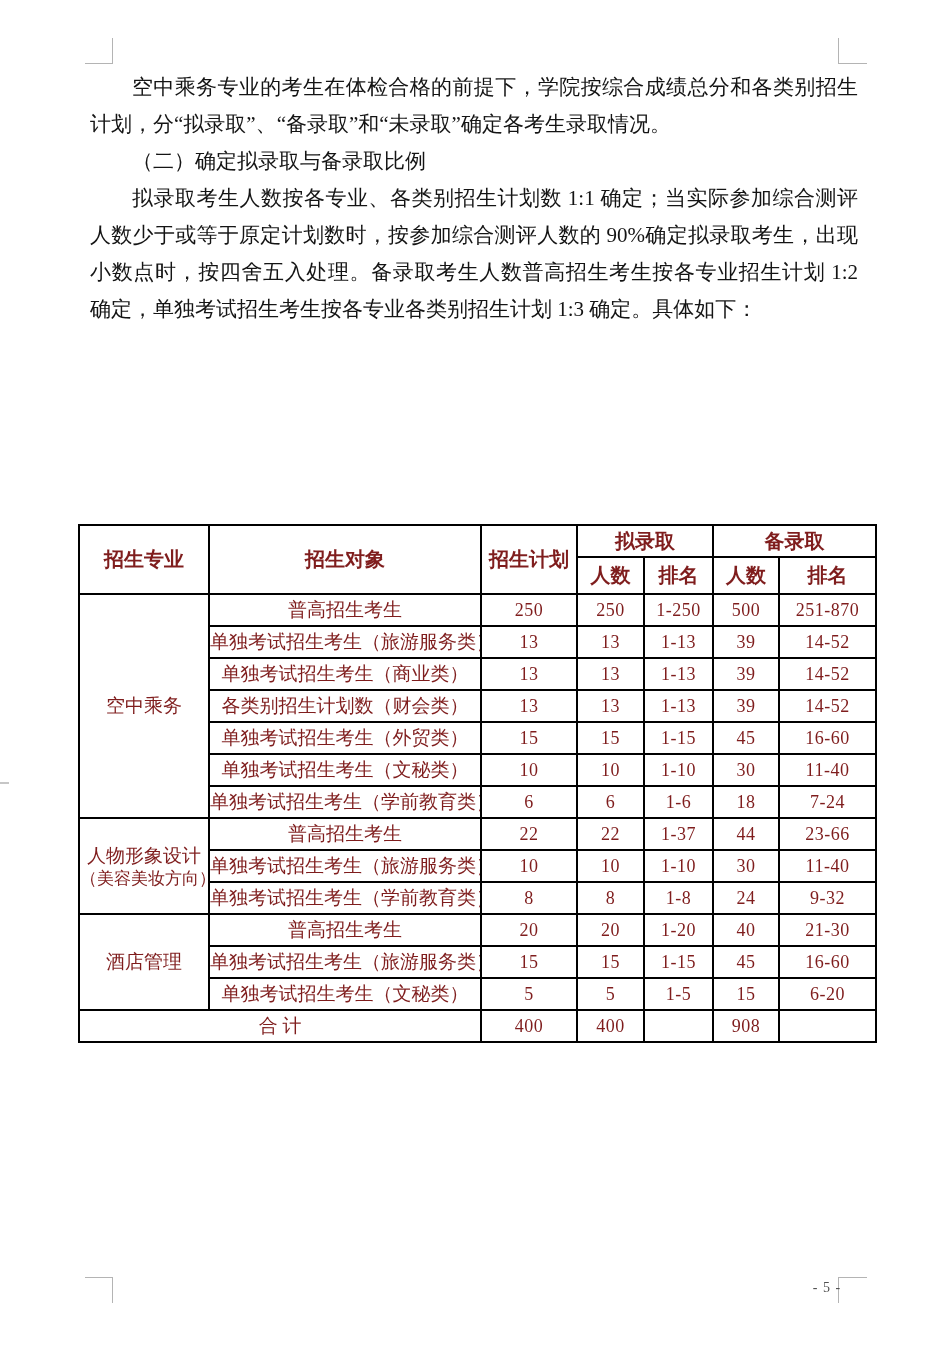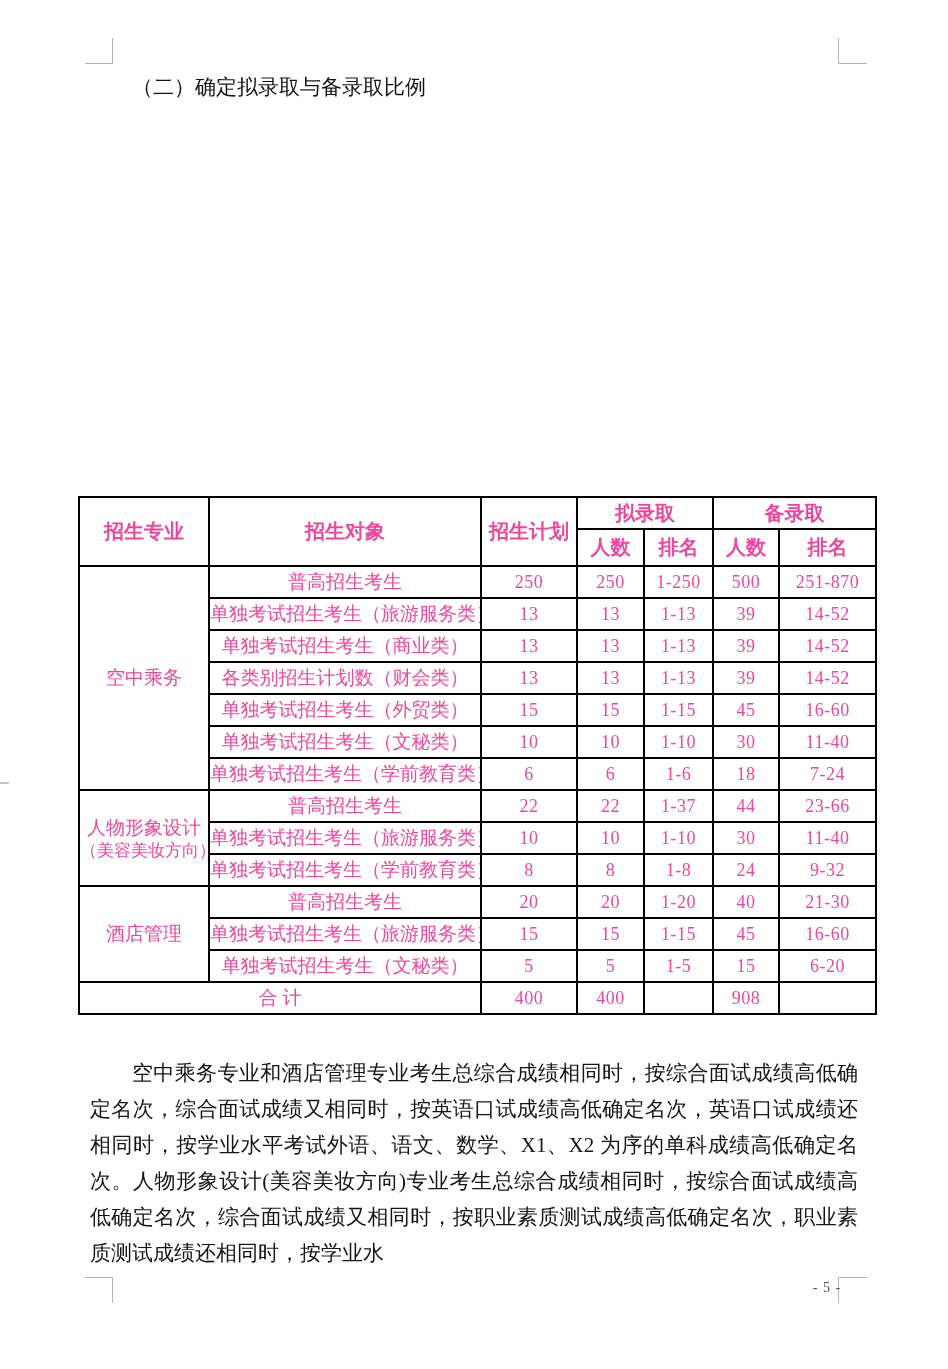--- a/index.html
+++ b/index.html
@@ -13,23 +13,23 @@
   .crop.tr{left:838px;top:38px;width:28px;height:25px;border-left:1px solid #b4b4b4;border-bottom:1px solid #b4b4b4;}
   .crop.bl{left:85px;top:1277px;width:27px;height:25px;border-right:1px solid #b4b4b4;border-top:1px solid #b4b4b4;}
   .crop.br{left:838px;top:1277px;width:28px;height:25px;border-left:1px solid #b4b4b4;border-top:1px solid #b4b4b4;}
   .edge-tick{position:absolute;left:0;top:782px;width:9px;height:2px;background:#c6c6c6;}
 
   .text-top{position:absolute;left:90px;top:69px;width:768px;font-size:21px;line-height:37px;text-align:justify;}
   .text-bottom{position:absolute;left:90px;top:1055px;width:768px;font-size:21px;line-height:36px;text-align:justify;}
   .text-top p,.text-bottom p{margin:0;text-indent:2em;}
 
   table.quota{
-    position:absolute;left:78px;top:496px;width:797px;
+    position:absolute;left:78px;top:524px;width:797px;
     border-collapse:collapse;table-layout:fixed;
-    font-size:19px;color:#ec4899;
+    font-size:19px;color:#7f1d1d;
   }
   table.quota th,table.quota td{
     border:2px solid #000;padding:0;text-align:center;vertical-align:middle;
     overflow:hidden;white-space:nowrap;
   }
   table.quota thead th{font-weight:bold;font-size:20px;}
   table.quota thead tr.h1 th{height:30px;}
   table.quota thead tr.h2 th{height:35px;margin-top:20px;}
   table.quota tbody td{height:30px;font-weight:normal;}
   td.aud{text-align:left;padding-left:13px;}
@@ -46,21 +46,23 @@
 
 <div class="page">
 
   <div class="crop tl"></div>
   <div class="crop tr"></div>
   <div class="crop bl"></div>
   <div class="crop br"></div>
   <div class="edge-tick"></div>
 
   <div class="text-top">
+    <p>空中乘务专业的考生在体检合格的前提下，学院按综合成绩总分和各类别招生计划，分“拟录取”、“备录取”和“未录取”确定各考生录取情况。</p>
     <p>（二）确定拟录取与备录取比例</p>
+    <p>拟录取考生人数按各专业、各类别招生计划数 1:1 确定；当实际参加综合测评人数少于或等于原定计划数时，按参加综合测评人数的 90%确定拟录取考生，出现小数点时，按四舍五入处理。备录取考生人数普高招生考生按各专业招生计划 1:2 确定，单独考试招生考生按各专业各类别招生计划 1:3 确定。具体如下：</p>
   </div>
 
   <table class="quota">
     <colgroup>
       <col style="width:130px">
         <col style="width:272px">
         <col style="width:96px">
       <col style="width:67px">
         <col style="width:69px">
         <col style="width:66px">
@@ -202,19 +204,16 @@
         <td colspan="2">合  计</td>
         <td class="num">400</td>
         <td class="num">400</td>
         <td class="num"></td>
         <td class="num">908</td>
         <td class="num"></td>
       </tr>
     </tbody>
   </table>
 
-  <div class="text-bottom">
-    <p>空中乘务专业和酒店管理专业考生总综合成绩相同时，按综合面试成绩高低确定名次，综合面试成绩又相同时，按英语口试成绩高低确定名次，英语口试成绩还相同时，按学业水平考试外语、语文、数学、X1、X2 为序的单科成绩高低确定名次。人物形象设计(美容美妆方向)专业考生总综合成绩相同时，按综合面试成绩高低确定名次，综合面试成绩又相同时，按职业素质测试成绩高低确定名次，职业素质测试成绩还相同时，按学业水</p>
-  </div>
 
   <div class="page-number">- 5 -</div>
 
 </div>
 
 </body></html>

